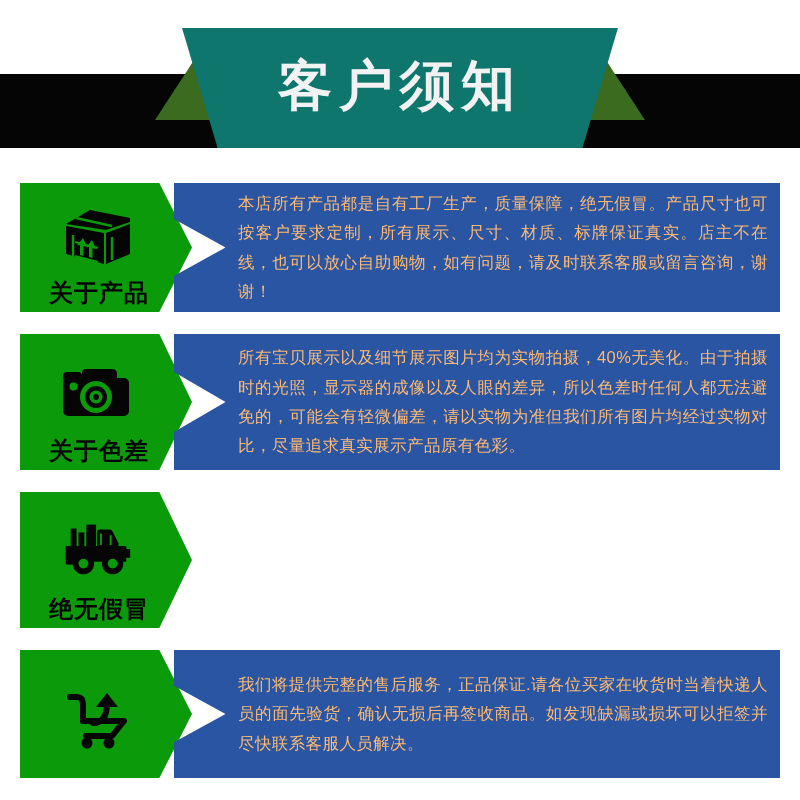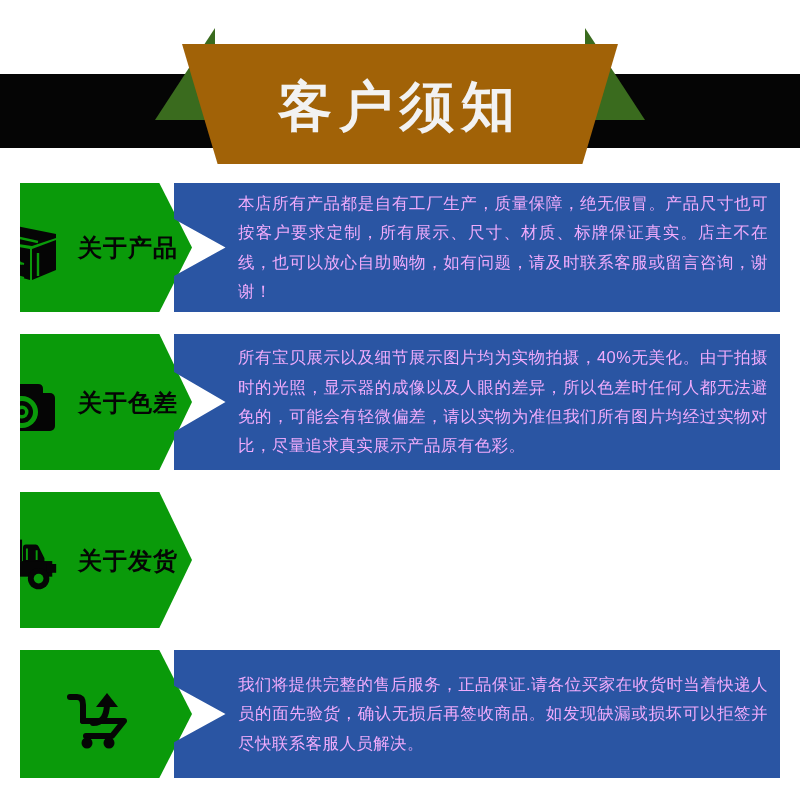--- a/index.html
+++ b/index.html
@@ -45,28 +45,29 @@
     left: 585px;
     top: 28px;
     width: 60px;
     height: 92px;
     background: #3a6b1e;
     clip-path: polygon(0% 0%, 0% 100%, 100% 100%);
   }
   #ribbon-main {
     position: absolute;
     left: 172px;
-    top: 44px;
+    top: 28px;
     width: 456px;
     height: 120px;
-    background: #a16207;
+    background: #0f766e;
     clip-path: polygon(2.2% 0%, 97.8% 0%, 90% 100%, 10% 100%);
     display: flex;
     align-items: center;
     justify-content: center;
+    font-family: Liberation Mono, monospace;
   }
   #header-title {
     color: #f2f2f2;
     font-size: 54px;
     font-weight: bold;
     letter-spacing: 7px;
     line-height: 1;
     margin-top: 4px;
     white-space: nowrap;
   }
@@ -84,23 +85,23 @@
 
   .icon-box {
     position: absolute;
     left: 0;
     top: 0;
     width: 172px;
     height: 100%;
     background: #0a9a0a;
     clip-path: polygon(0% 0%, 81% 0%, 100% 50%, 81% 100%, 0% 100%);
     display: flex;
-    flex-direction: row;
-    align-items: center;
-    justify-content: flex-end;
+    flex-direction: column;
+    align-items: center;
+    justify-content: center;
     box-sizing: border-box;
     padding-top: 8px;
   }
   .icon-glyph {
     width: 76px;
     flex: 1 1 auto;
     display: flex;
     align-items: center;
     justify-content: center;
     margin-right: 16px;
@@ -123,21 +124,21 @@
     top: 0;
     width: 606px;
     height: 100%;
     background: #2a55a3;
     clip-path: polygon(0% 0%, 100% 0%, 100% 100%, 0% 100%, 0% 72%, 8.5% 50%, 0% 28%);
     box-sizing: border-box;
     display: flex;
     align-items: center;
   }
   .panel-text {
-    color: #f0abfc;
+    color: #fdba74;
     font-size: 16.5px;
     line-height: 1.78;
     letter-spacing: 0.4px;
     padding: 0 12px 0 64px;
     text-align: justify;
     text-justify: inter-ideograph;
   }
 </style>
 </head>
 <body>
@@ -220,21 +221,21 @@
         </g>
         <circle cx="24" cy="45" r="11" fill="#050505"></circle>
         <circle cx="24" cy="45" r="5" fill="#0a9a0a"></circle>
         <circle cx="54" cy="45" r="11" fill="#050505"></circle>
         <circle cx="54" cy="45" r="5" fill="#0a9a0a"></circle>
         <g stroke="#0a9a0a" stroke-width="2" fill="none">
           <path d="M42 14 L42 26 M52 16 L52 26"></path>
         </g>
       </svg>
     </div>
-    <div class="icon-label">关于发货</div>
+    <div class="icon-label">绝无假冒</div>
   </div>
 </div>
 
 <div class="notice-row" id="notice-row-3">
   <div class="icon-box">
     <div class="icon-glyph">
       <svg width="76" height="62" viewBox="0 0 76 62">
         <g fill="none" stroke="#050505" stroke-width="6" stroke-linecap="round" stroke-linejoin="round">
           <path d="M10 10 L17 10 Q23 10 23 18 L23 34"></path>
           <path d="M23 34 L64 34 L52 49 L26 49"></path>

